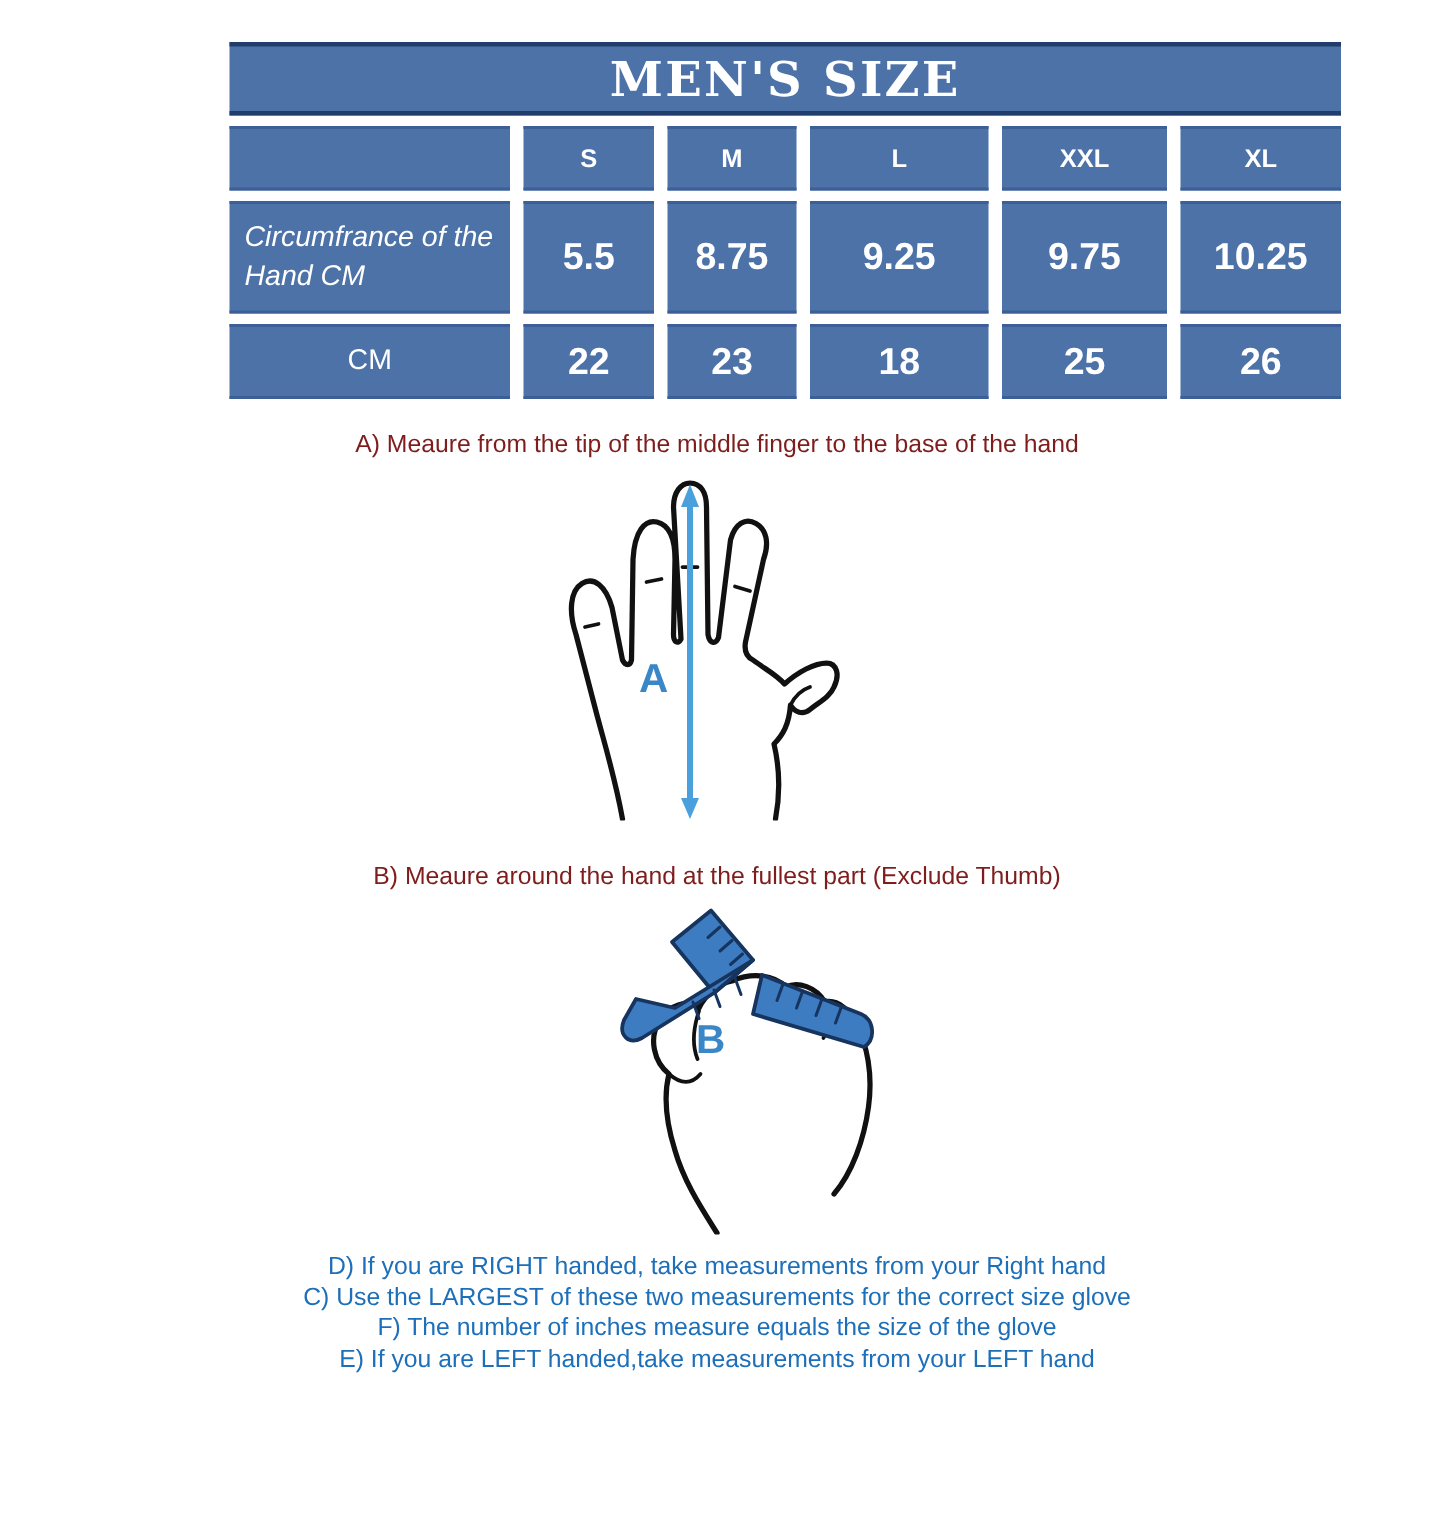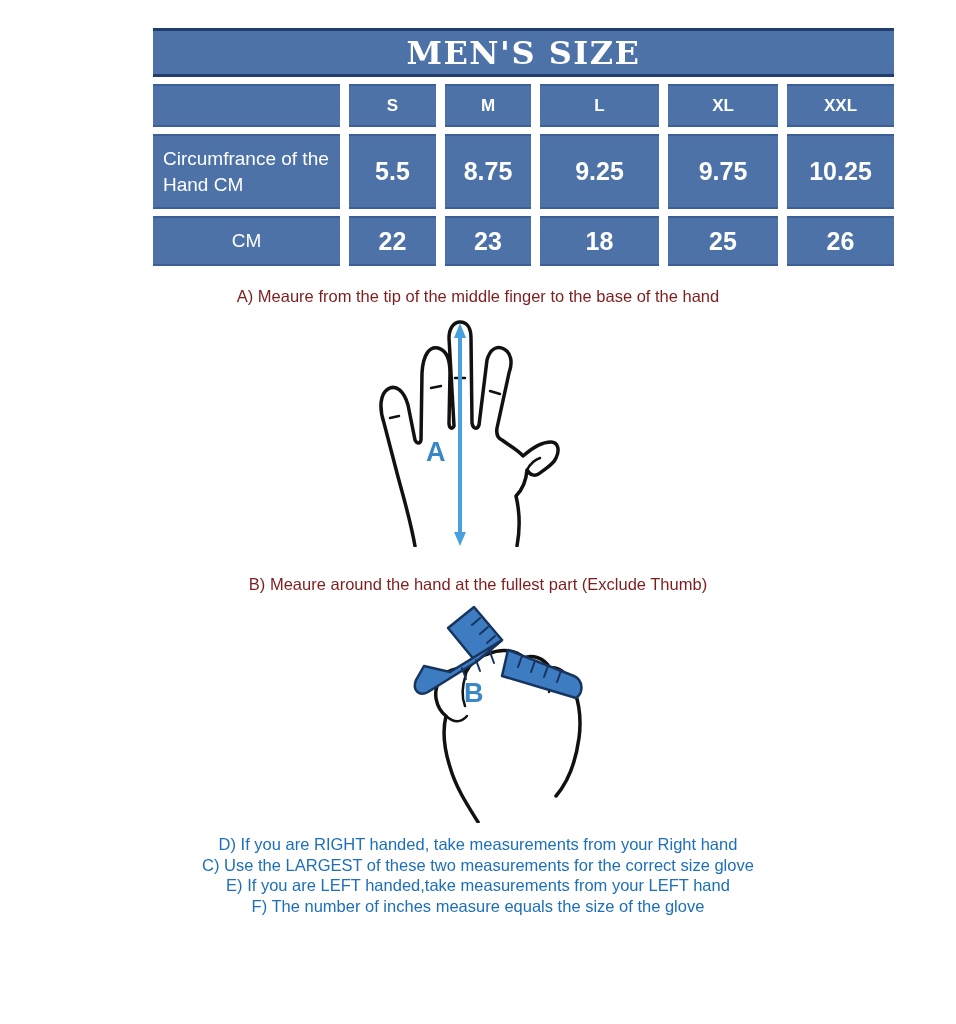--- a/index.html
+++ b/index.html
@@ -25,21 +25,21 @@
     background:#4c72a8;color:#ffffff;
     display:flex;align-items:center;justify-content:center;
     border-top:3px solid #203d6b;border-bottom:3px solid #203d6b;
     box-sizing:border-box;
     font-family:"DejaVu Serif",serif;font-weight:bold;
     font-size:32px;letter-spacing:1.5px;
   }
   .size-head{font-weight:bold;font-size:17px;}
   .num{font-weight:bold;font-size:25px;}
   .row-label{font-size:19px;}
-  .row-label.left{justify-content:flex-start;padding-left:10px;line-height:1.35;}
+  .row-label.left{justify-content:flex-start;padding-left:10px;line-height:1.35;font-style:italic;}
 
   
   .caption{
     position:absolute;left:0;width:100%;text-align:center;
     color:#7f1d1d;font-size:16.5px;
   }
   .cap-a{top:287px;}
   .cap-b{top:575px;}
   .bottom-block{
     position:absolute;left:0;top:834px;width:100%;text-align:center;
@@ -63,22 +63,22 @@
 
 <div class="page">
 
   <div class="size-table">
     <div class="t-title">MEN'S SIZE</div>
 
     <div class="cell"></div>
     <div class="cell size-head">S</div>
     <div class="cell size-head">M</div>
     <div class="cell size-head">L</div>
+    <div class="cell size-head">XXL</div>
     <div class="cell size-head">XL</div>
-    <div class="cell size-head">XXL</div>
 
     <div class="cell row-label left">Circumfrance of the Hand CM</div>
     <div class="cell num">5.5</div>
     <div class="cell num">8.75</div>
     <div class="cell num">9.25</div>
     <div class="cell num">9.75</div>
     <div class="cell num">10.25</div>
 
     <div class="cell row-label">CM</div>
     <div class="cell num">22</div>
@@ -166,17 +166,17 @@
       <line class="tick" x1="137" y1="69" x2="133" y2="80"></line>
       <line class="tick" x1="150" y1="74" x2="146" y2="85"></line>
       <line class="tick" x1="163" y1="79" x2="159" y2="90"></line>
     </g>
     <text class="diag-label" x="66" y="110">B</text>
   </svg>
 
   <div class="bottom-block">
     <div>D) If you are RIGHT handed, take measurements from your Right hand</div>
     <div>C) Use the LARGEST of these two measurements for the correct size glove</div>
+    <div>F) The number of inches measure equals the size of the glove</div>
     <div>E) If you are LEFT handed,take measurements from your LEFT hand</div>
-    <div>F) The number of inches measure equals the size of the glove</div>
   </div>
 
 </div>
 
 </body></html>

